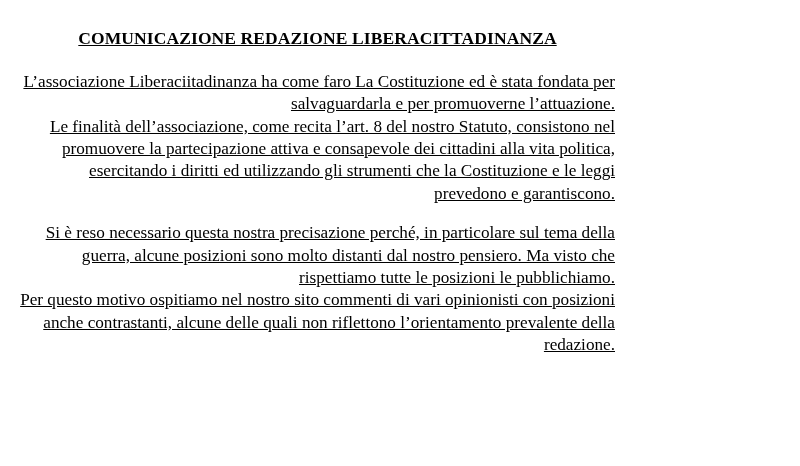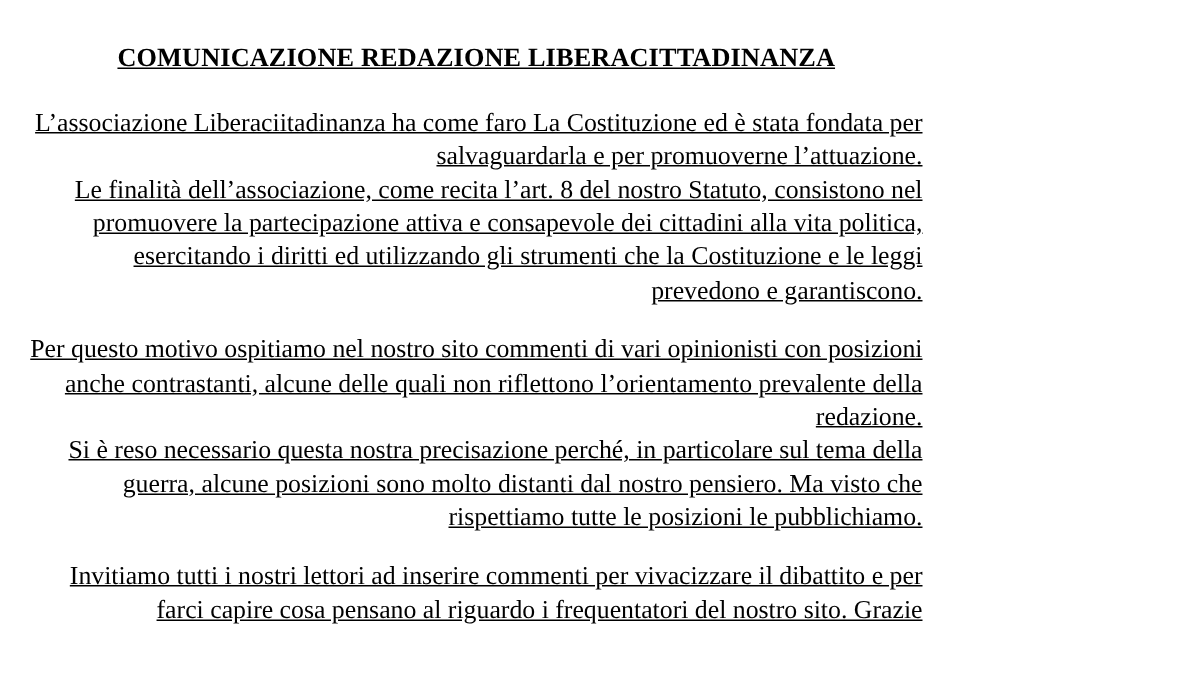--- a/index.html
+++ b/index.html
@@ -51,22 +51,21 @@
 
   <div class="body-block">
 
     <p class="para">L’associazione Liberaciitadinanza ha come faro La Costituzione ed è stata fondata per salvaguardarla e per promuoverne l’attuazione.</p>
 
     <p class="para">Le finalità dell’associazione, come recita l’art. 8 del nostro Statuto, consistono nel promuovere la partecipazione attiva e consapevole dei cittadini alla vita politica, esercitando i diritti ed utilizzando gli strumenti che la Costituzione e le leggi prevedono e garantiscono.</p>
 
 
     <div class="gap"></div>
 
+    <p class="para">Si è reso necessario questa nostra precisazione perché, in particolare sul tema della guerra, alcune posizioni sono  molto distanti dal nostro pensiero. Ma visto che rispettiamo tutte le posizioni le pubblichiamo.</p>
+
     <p class="para">Per questo motivo ospitiamo nel nostro sito commenti di vari opinionisti con posizioni anche contrastanti, alcune delle quali  non riflettono l’orientamento prevalente della redazione.</p>
-
-    <p class="para">Si è reso necessario questa nostra precisazione perché, in particolare sul tema della guerra, alcune posizioni sono  molto distanti dal nostro pensiero. Ma visto che rispettiamo tutte le posizioni le pubblichiamo.</p>
 
     <div class="gap"></div>
 
-    <p class="para">Invitiamo tutti i nostri lettori ad inserire commenti per vivacizzare il dibattito e per farci capire cosa pensano al riguardo i frequentatori del nostro sito. Grazie</p>
 
   </div>
 </div>
 
 </body></html>

